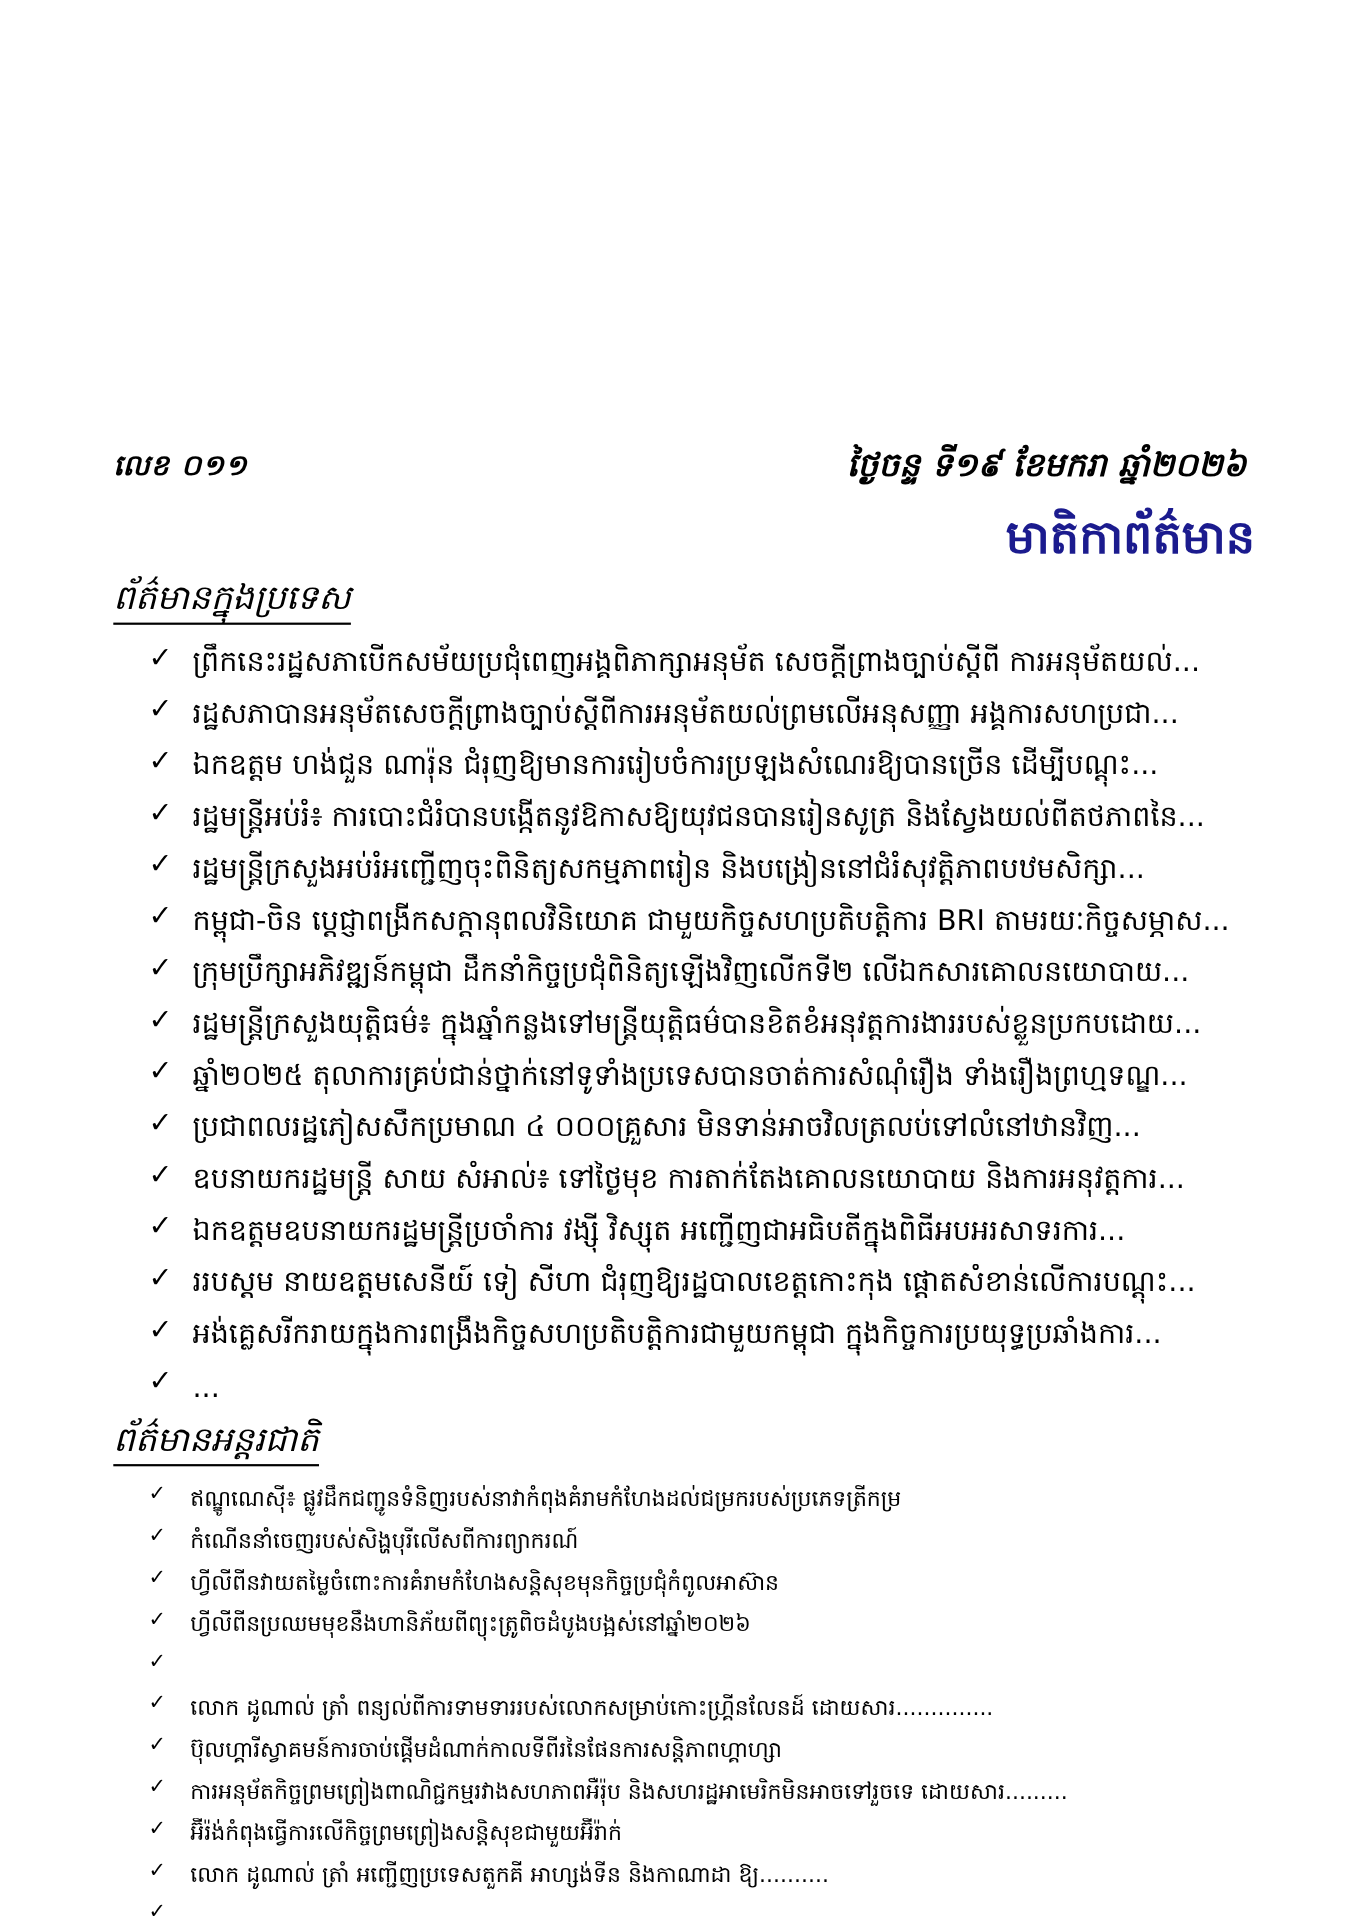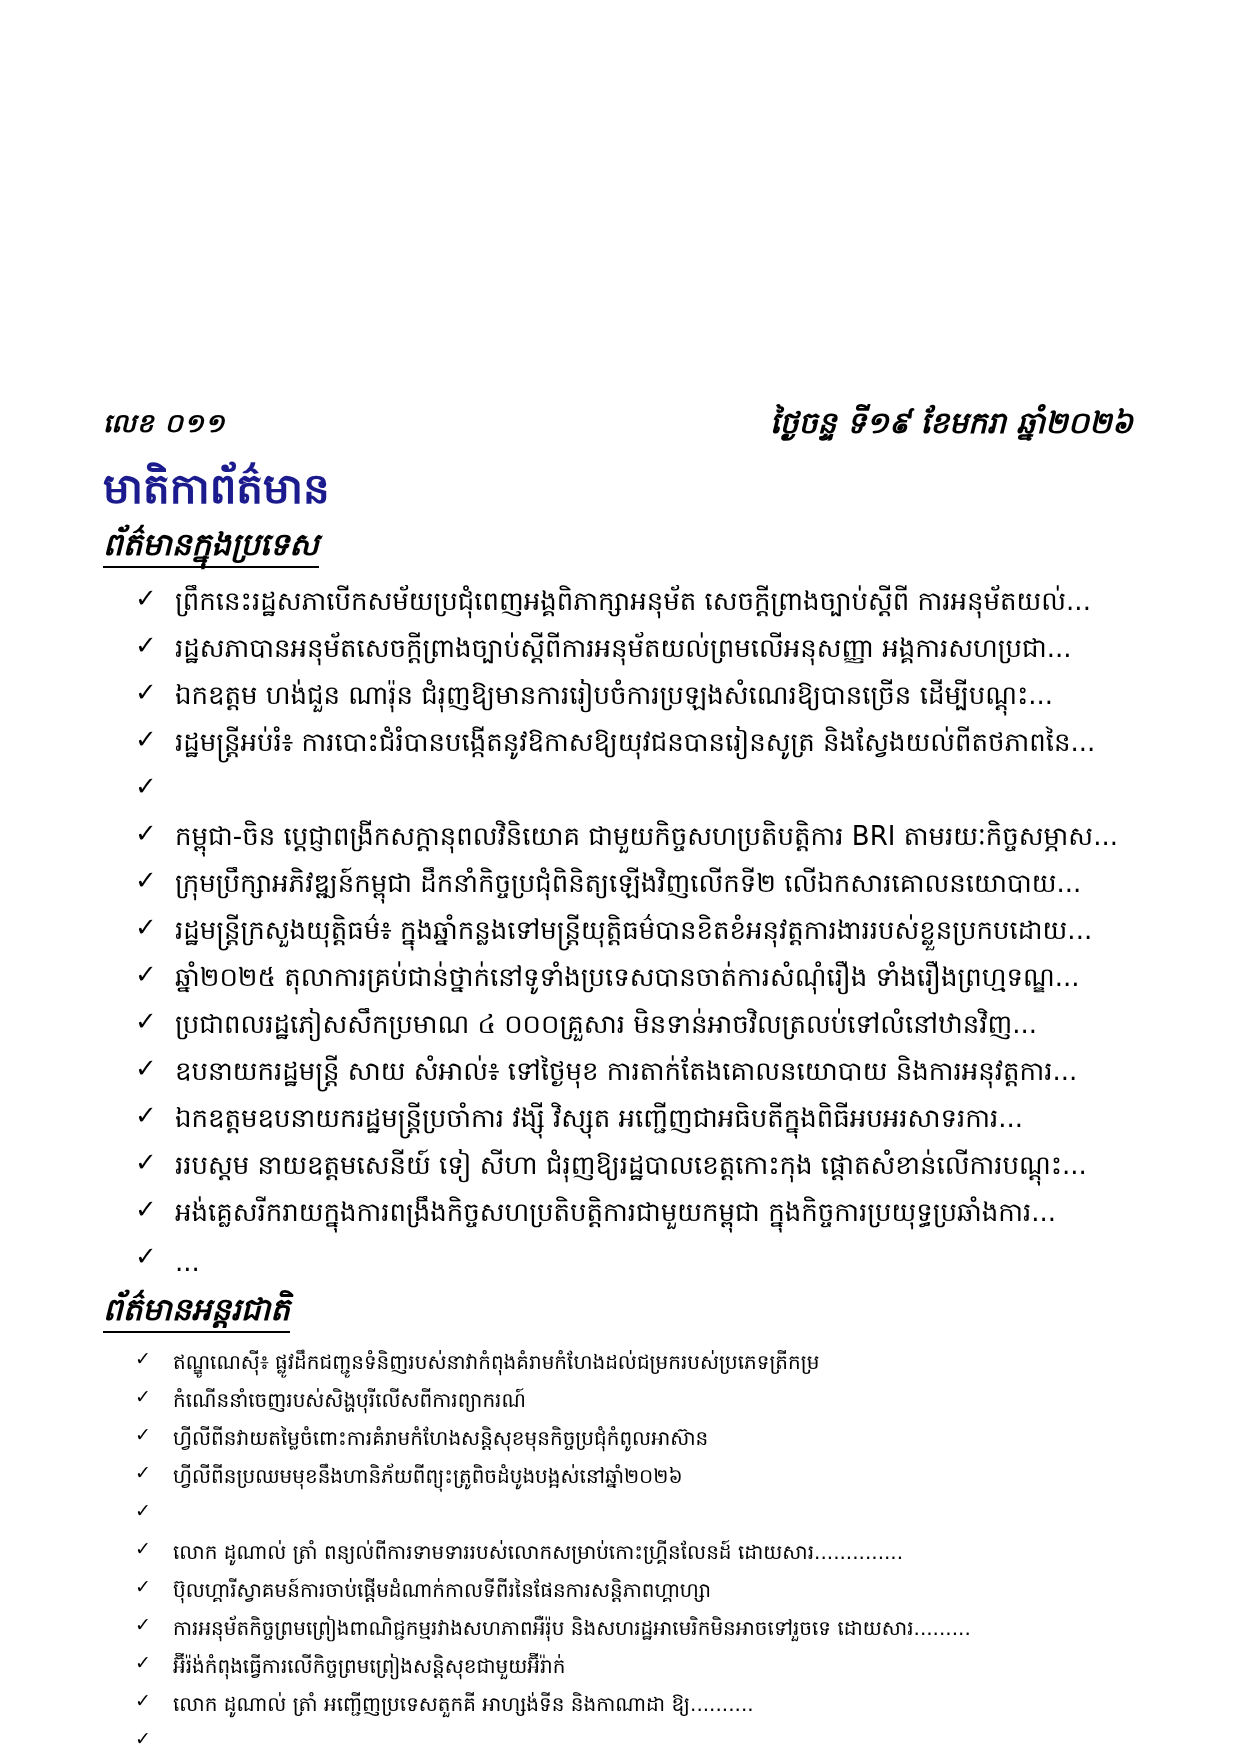--- a/index.html
+++ b/index.html
@@ -31,32 +31,32 @@
     letter-spacing: 1px;
   }
   .doc-date {
     font-size: 30px;
     font-weight: bold;
     font-style: italic;
     padding-right: 8px;
   }
   .doc-title {
     margin: 10px 0 0 0;
-    text-align: left;
+    text-align: right;
     font-size: 42px;
     font-weight: bold;
     line-height: 58px;
     height: 60px;
   }
   section { display: block; }
   .section-heading {
     display: inline-block;
     margin: 4px 0 0 0;
     font-size: 31px;
-    font-weight: bold;
+    font-weight: normal;
     font-style: italic;
     line-height: 40px;
     border-bottom: 2.5px solid #000000;
     padding-bottom: 2px;
   }
   ul.news-list {
     list-style: none;
     margin: 6px 0 0 0;
     padding: 0 0 0 32px;
   }
@@ -120,20 +120,21 @@
         <li>
           <span class="check">✓</span>
           <span class="item-text">ឯកឧត្តម ហង់ជួន ណារ៉ុន ជំរុញឱ្យមានការរៀបចំការប្រឡងសំណេរឱ្យបានច្រើន ដើម្បីបណ្តុះ...</span>
         </li>
         <li>
           <span class="check">✓</span>
           <span class="item-text">រដ្ឋមន្រ្តីអប់រំ៖ ការបោះជំរំបានបង្កើតនូវឱកាសឱ្យយុវជនបានរៀនសូត្រ និងស្វែងយល់ពីតថភាពនៃ...</span>
         </li>
         <li>
           <span class="check">✓</span>
+          <span class="item-text">រដ្ឋមន្រ្តីក្រសួងអប់រំអញ្ជើញចុះពិនិត្យសកម្មភាពរៀន និងបង្រៀននៅជំរំសុវត្តិភាពបឋមសិក្សា...</span>
         </li>
         <li>
           <span class="check">✓</span>
           <span class="item-text">កម្ពុជា-ចិន ប្តេជ្ញាពង្រីកសក្តានុពលវិនិយោគ ជាមួយកិច្ចសហប្រតិបត្តិការ BRI តាមរយៈកិច្ចសម្ភាស...</span>
         </li>
         <li>
           <span class="check">✓</span>
           <span class="item-text">ក្រុមប្រឹក្សាអភិវឌ្ឍន៍កម្ពុជា ដឹកនាំកិច្ចប្រជុំពិនិត្យឡើងវិញលើកទី២ លើឯកសារគោលនយោបាយ...</span>
         </li>
         <li>

